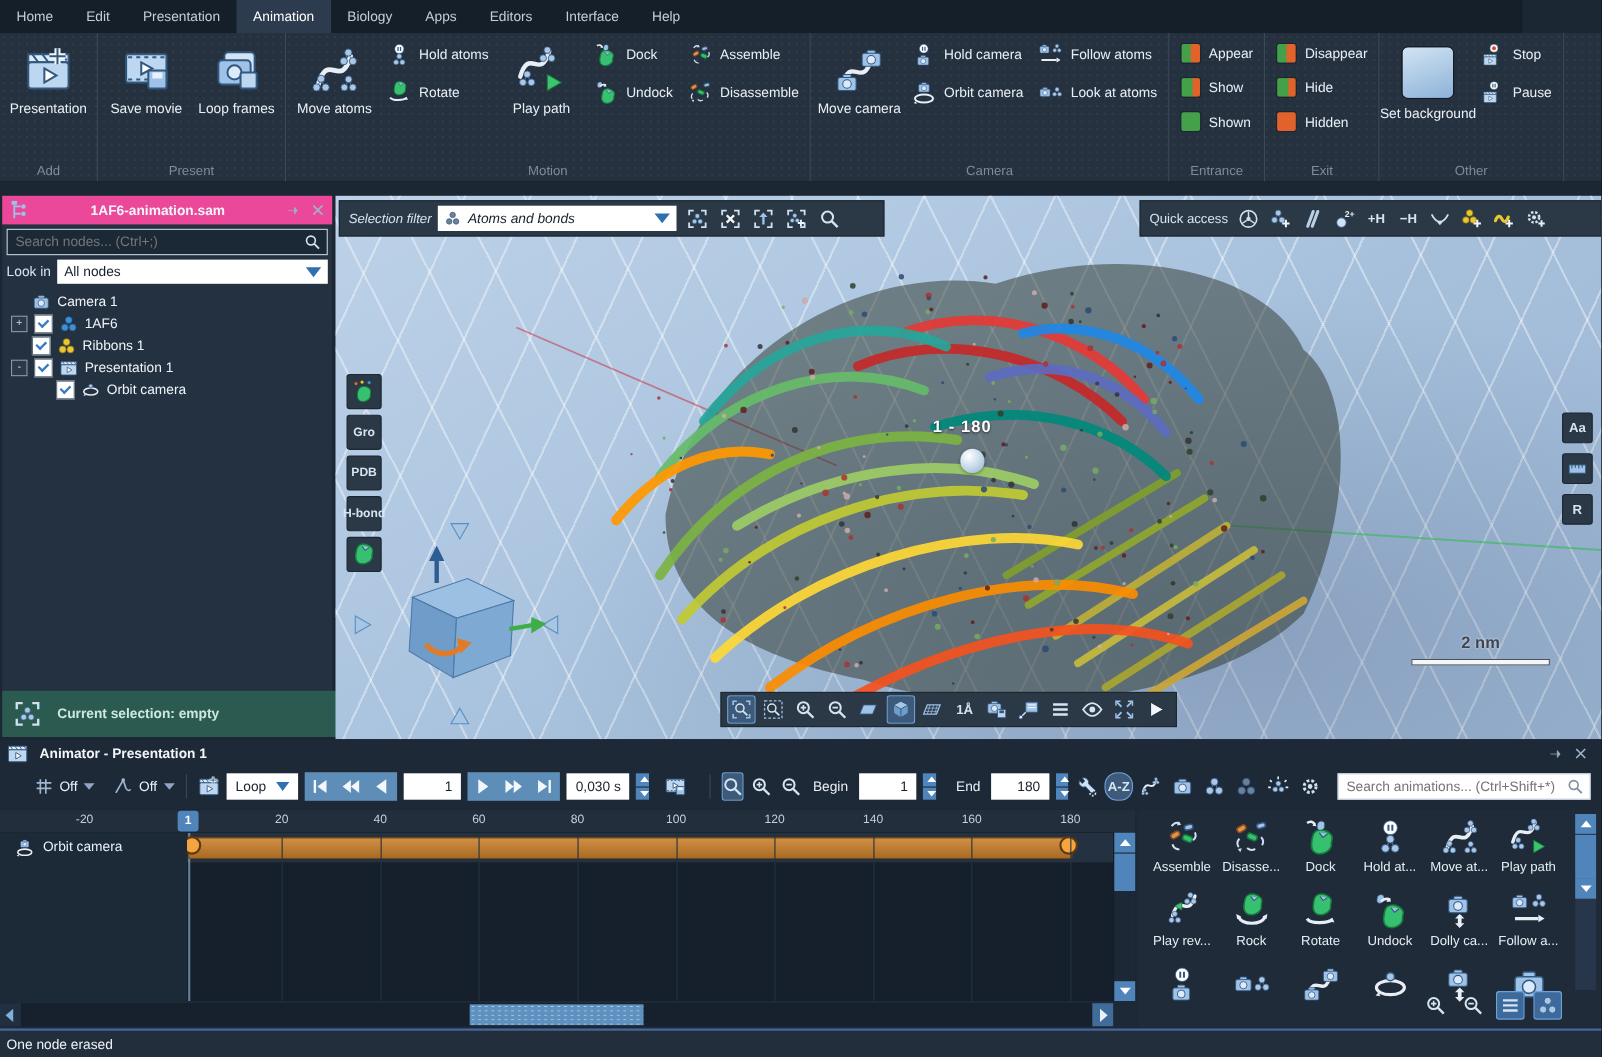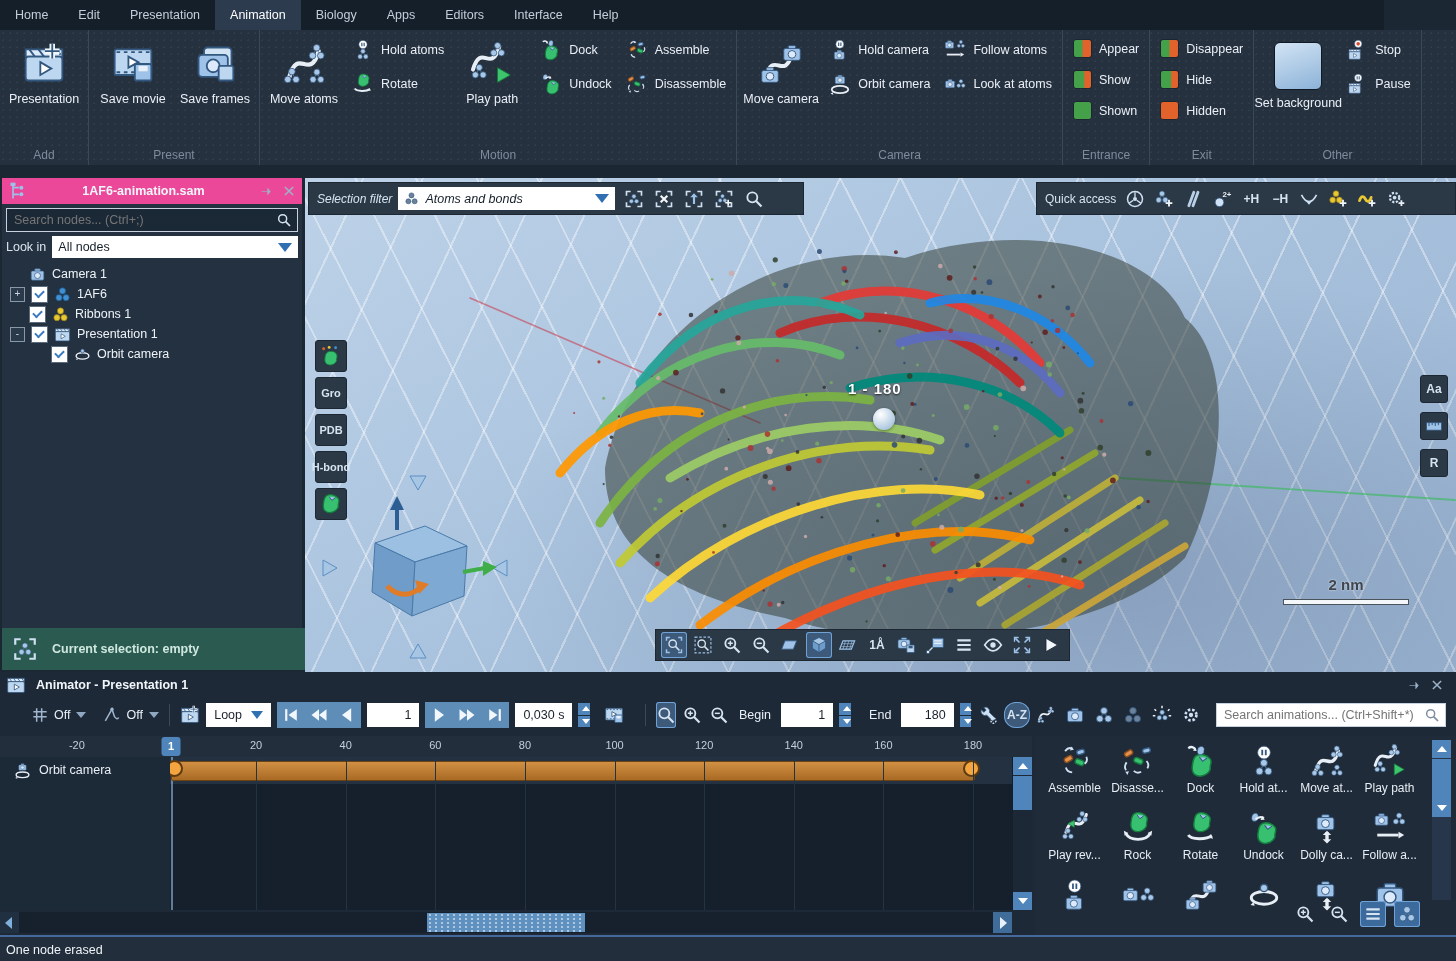--- a/index.html
+++ b/index.html
@@ -546,21 +546,21 @@
                 <use href="#i-film"></use>
               </svg>
               <span class="rlabel">Save movie</span>
             </div>
           </div>
           <div class="rcol">
             <div class="rbtn rlarge">
               <svg class="ic" style="height: 44px; width: 44px;">
                 <use href="#i-frames"></use>
               </svg>
-              <span class="rlabel">Save frames</span>
+              <span class="rlabel">Loop frames</span>
             </div>
           </div>
         </div>
         <span class="gname">Present</span>
       </div>
       <div class="rgroup">
         <div class="rcols">
           <div class="rcol">
             <div class="rbtn rlarge">
               <svg class="ic" style="height: 44px; width: 44px;">

